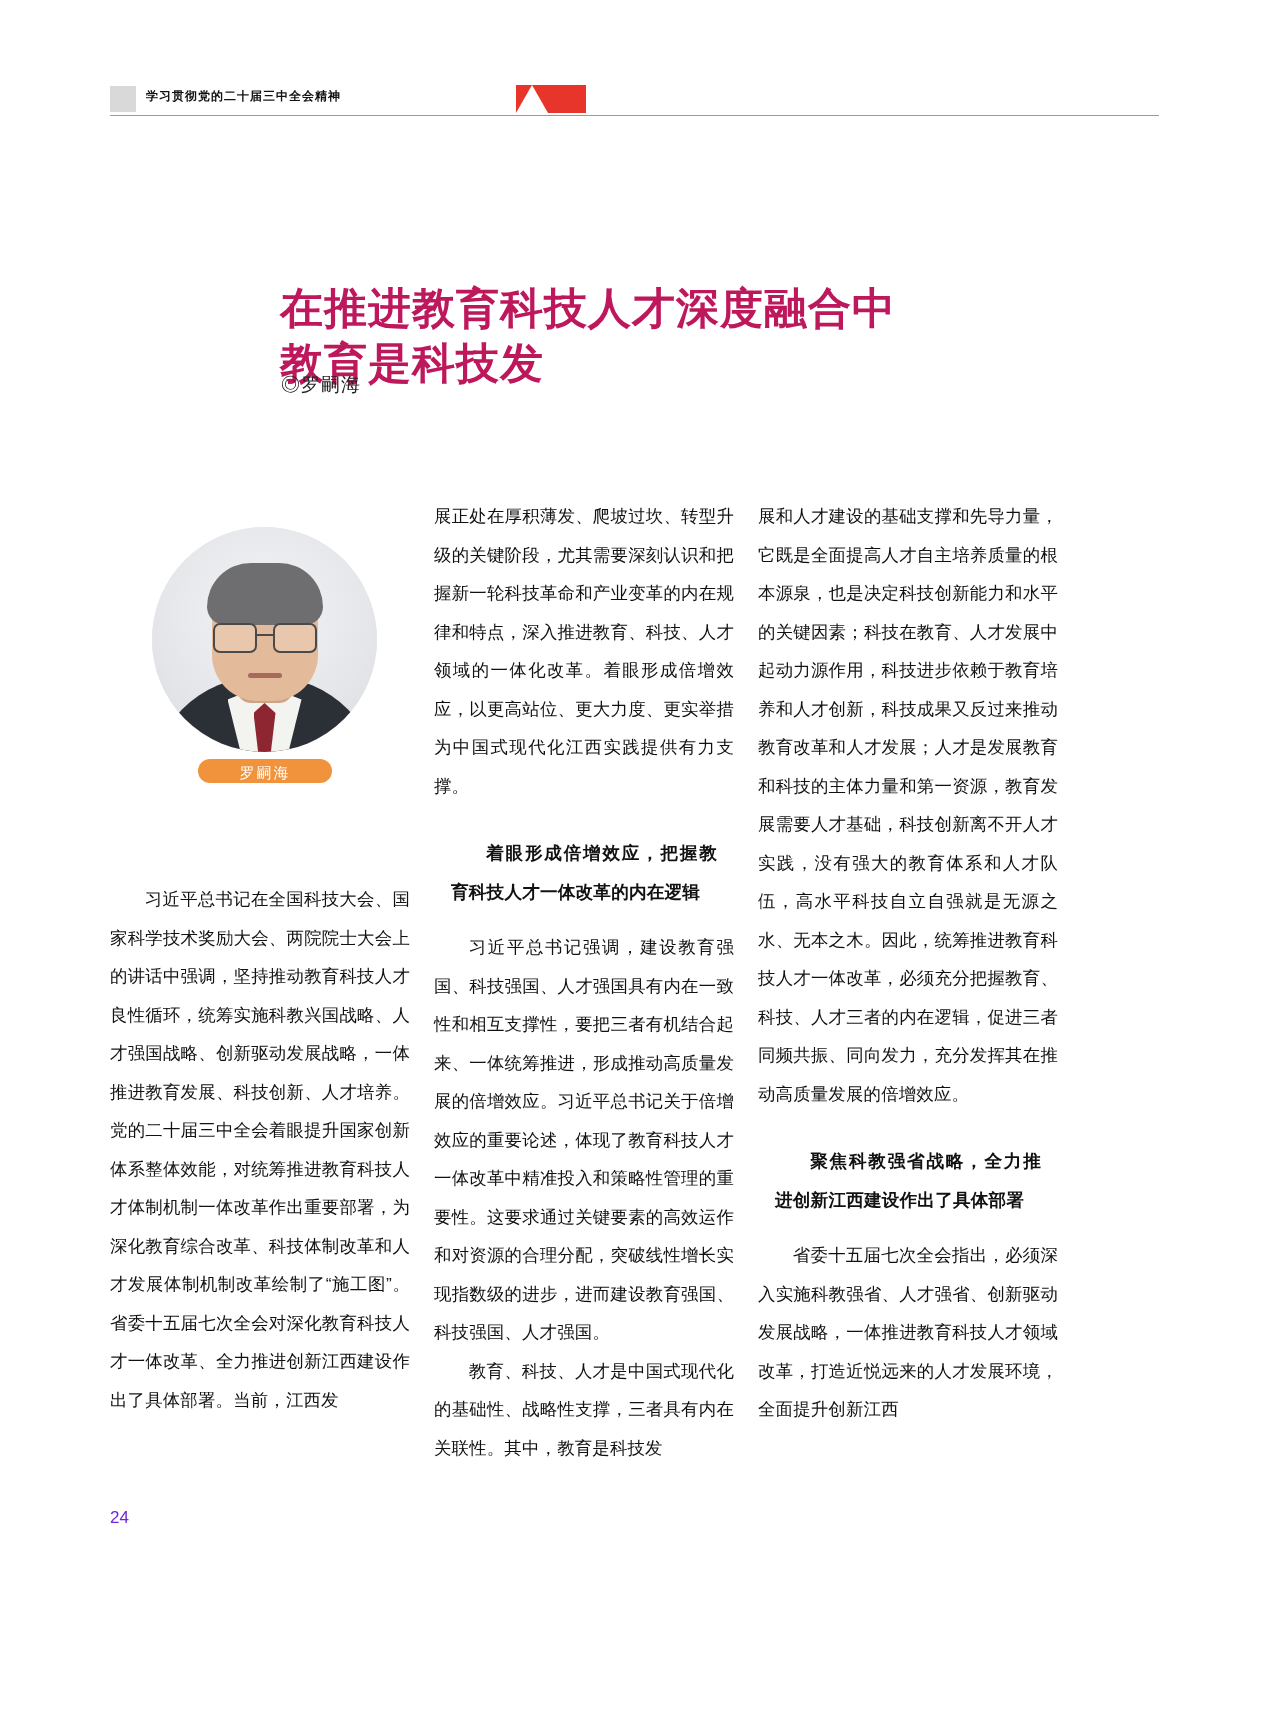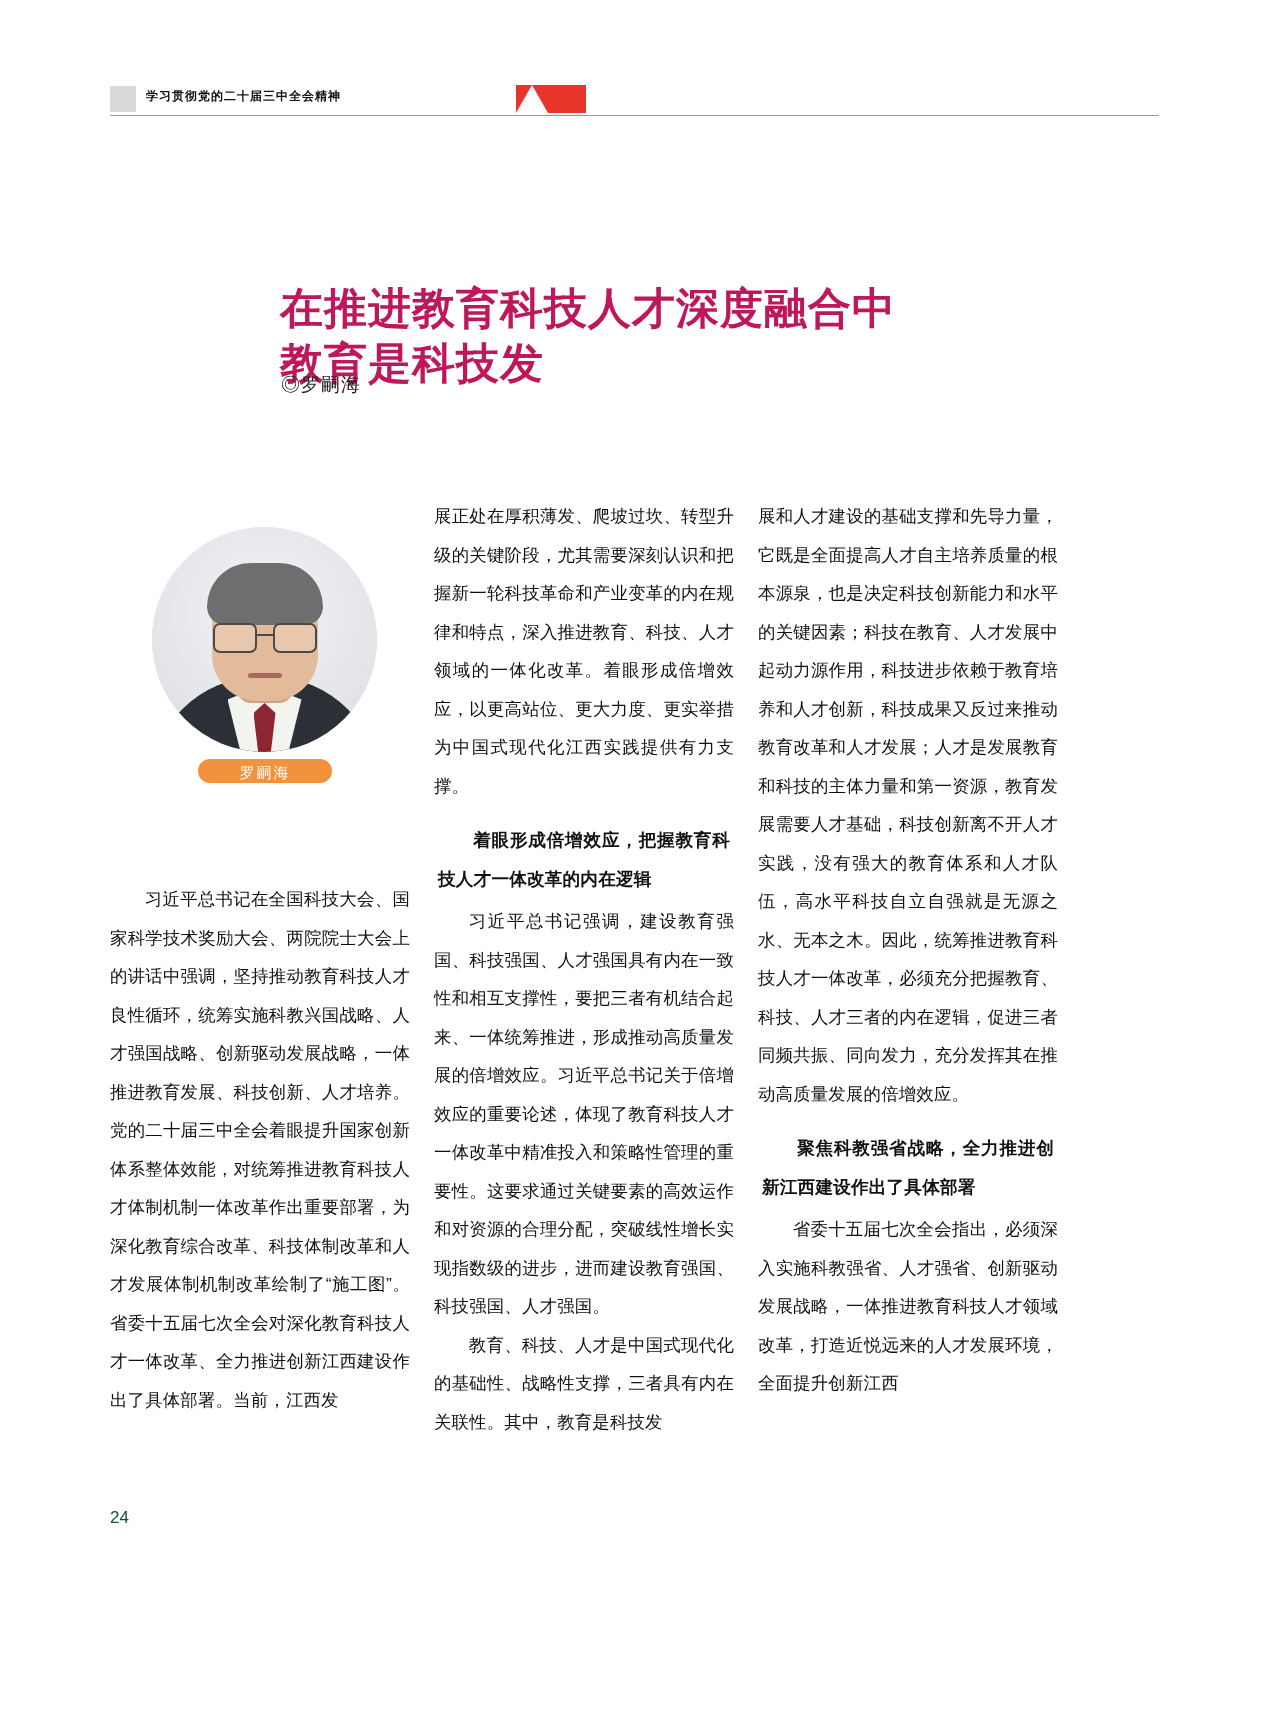--- a/index.html
+++ b/index.html
@@ -237,40 +237,40 @@
     font-size: 17.4px;
     line-height: 38.5px;
     color: #111;
     text-align: justify;
     text-justify: inter-ideograph;
     letter-spacing: 0.2px;
   }
   .col p { margin: 0; }
   .col p.indent { text-indent: 2em; }
   .col h3 {
-    margin: 4px;
+    margin: 17px;
     font-size: 17.6px;
     line-height: 38.5px;
     font-weight: bold;
     text-indent: 2em;
     letter-spacing: 0.2px;
   }
   #col1 { left: 110px; top: 880px; width: 300px; }
   #col2 { left: 434px; width: 300px; }
   #col3 { left: 758px; width: 300px; }
 
   .spacer { height: 12px; }
 
   
   .folio {
     position: absolute;
     left: 110px;
     top: 1508px;
     font-size: 17px;
-    color: #14532d;
+    color: #6d28d9;
   }
 </style>
 </head>
 <body>
 
 <div class="runhead">
   <div class="bar"></div>
   <div class="title">学习贯彻党的二十届三中全会精神</div>
   <div class="redblock"></div>
   <div class="tri"></div>

